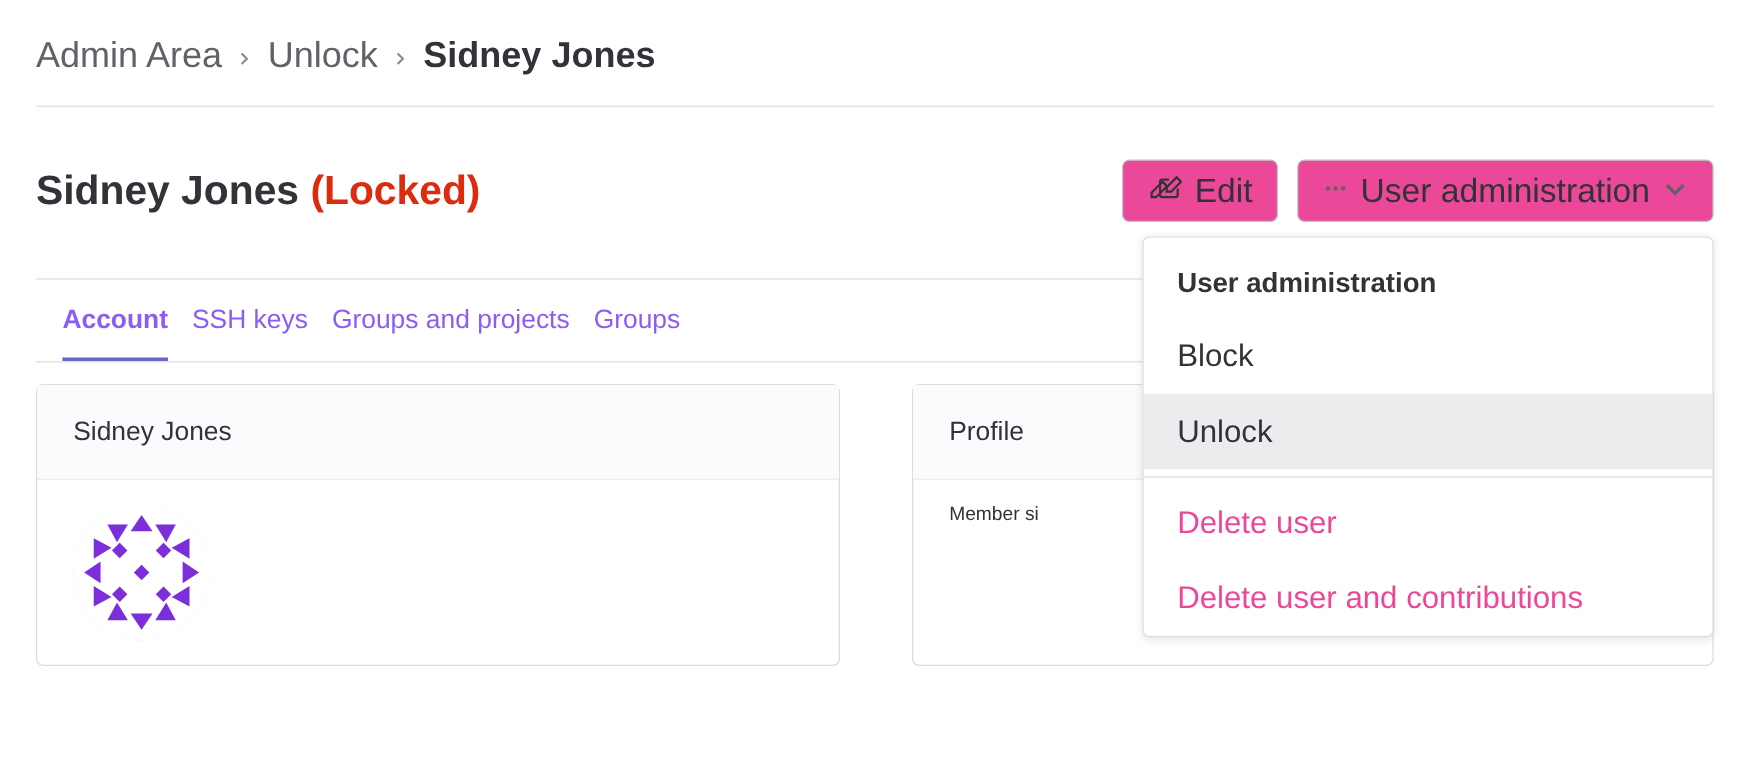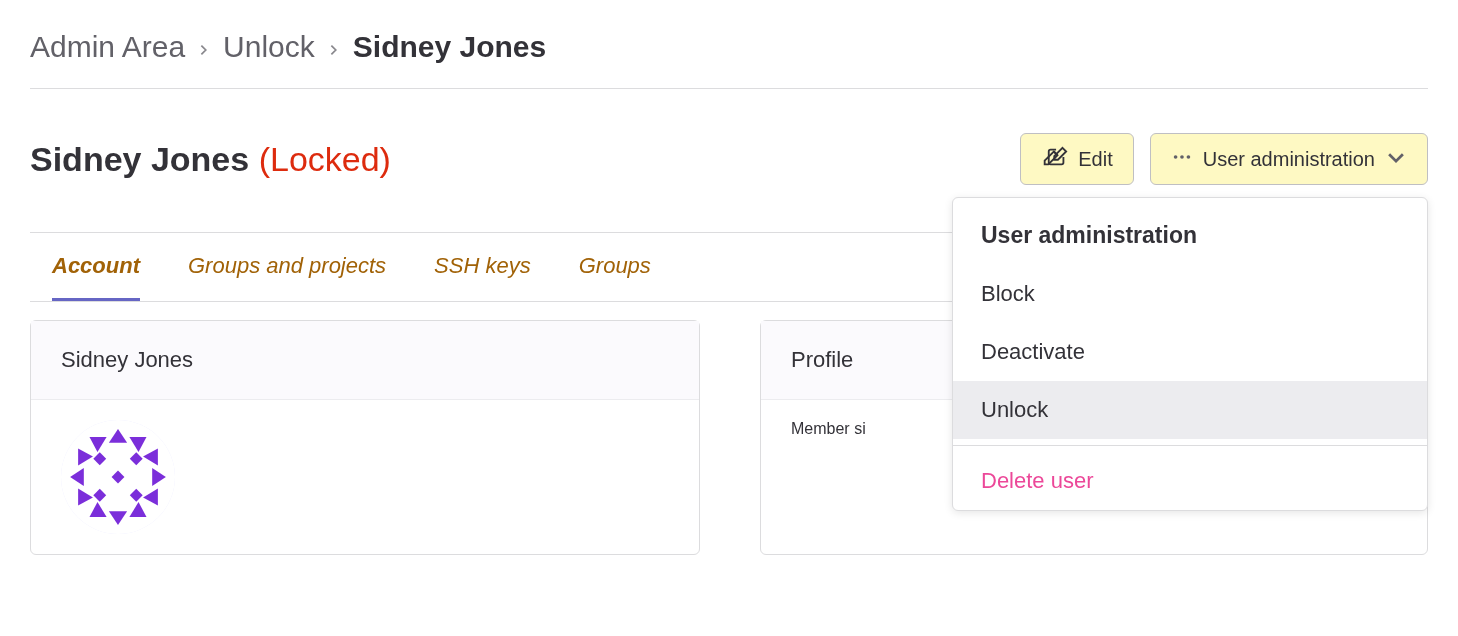--- a/index.html
+++ b/index.html
@@ -31,32 +31,32 @@
     display: flex;
     align-items: center;
     justify-content: space-between;
     padding: 28px 0 30px 0;
   }
   .title {
     font-size: 34px;
     font-weight: 700;
     color: #333238;
   }
-  .title .locked { color: #dd2b0e; font-weight: 400; }
+  .title .locked { color: #dd2b0e; font-weight: 700; }
   .actions { display: flex; gap: 16px; position: relative; }
   .btn {
     display: inline-flex;
     align-items: center;
     gap: 10px;
     height: 52px;
     padding: 0 20px;
     border: 1px solid #bfbfc3;
     border-radius: 6px;
-    background: #fef9c3;
-    font-size: 20px;
+    background: #ec4899;
+    font-size: 28px;
     color: #333238;
     cursor: pointer;
   }
   .btn svg { width: 22px; height: 22px; }
   .dropdown {
     position: absolute;
     top: 64px;
     right: 0;
     width: 476px;
     border: 1px solid #dcdcde;
@@ -66,39 +66,38 @@
     z-index: 10;
     overflow: hidden;
   }
   .dropdown-header {
     font-size: 23px;
     font-weight: 700;
     padding: 24px 28px 16px 28px;
     color: #333238;
   }
   .dropdown-item {
-    font-size: 22px;
+    font-size: 26px;
     padding: 16px 28px;
     color: #333238;
     cursor: pointer;
   }
   .dropdown-item.hover { background: #ececef; }
   .dropdown-item.danger { color: #ec4899; }
   .dropdown-sep {
     border: none;
     border-top: 1px solid #dcdcde;
     margin: 6px 0;
   }
   .tabs {
     display: flex;
-    gap: 48px;
+    gap: 20px;
     font-size: 22px;
-    color: #a16207;
+    color: #8b5cf6;
     border-bottom: 1px solid #dcdcde;
-    font-style: italic;
   }
   .tab {
     padding: 20px 0 22px 0;
     cursor: pointer;
     font-weight: 400;
   }
   .tab:first-child { margin-left: 22px; }
   .tab.active {
     font-weight: 700;
     box-shadow: inset 0 -3px 0 0 #6666c4;
@@ -190,34 +189,34 @@
       <span>
         <svg viewBox="0 0 16 16" fill="none" stroke="#626168" stroke-width="2">
             <path d="M3 6l5 5 5-5"></path>
           </svg>
       </span>
     </button>
 
     <div class="dropdown">
       <div class="dropdown-header">User administration</div>
       <div class="dropdown-item">Block</div>
-      <div class="dropdown-item">Deactivate</div>
       <div class="dropdown-item hover">Unlock</div>
       <hr class="dropdown-sep">
       <div class="dropdown-item danger">Delete user</div>
+      <div class="dropdown-item danger">Delete user and contributions</div>
     </div>
   </div>
 </div>
 
 <hr class="rule">
 
 <div class="tabs">
   <div class="tab active">Account</div>
+  <div class="tab">SSH keys</div>
   <div class="tab">Groups and projects</div>
-  <div class="tab">SSH keys</div>
   <div class="tab">Groups</div>
 </div>
 
 <div class="content">
   <div class="card card-left">
     <div class="card-header">Sidney Jones</div>
     <div class="card-body">
       <div class="avatar">
         <svg viewBox="0 0 100 100" width="114" height="114">
           <circle cx="50" cy="50" r="50" fill="#ffffff"></circle>

